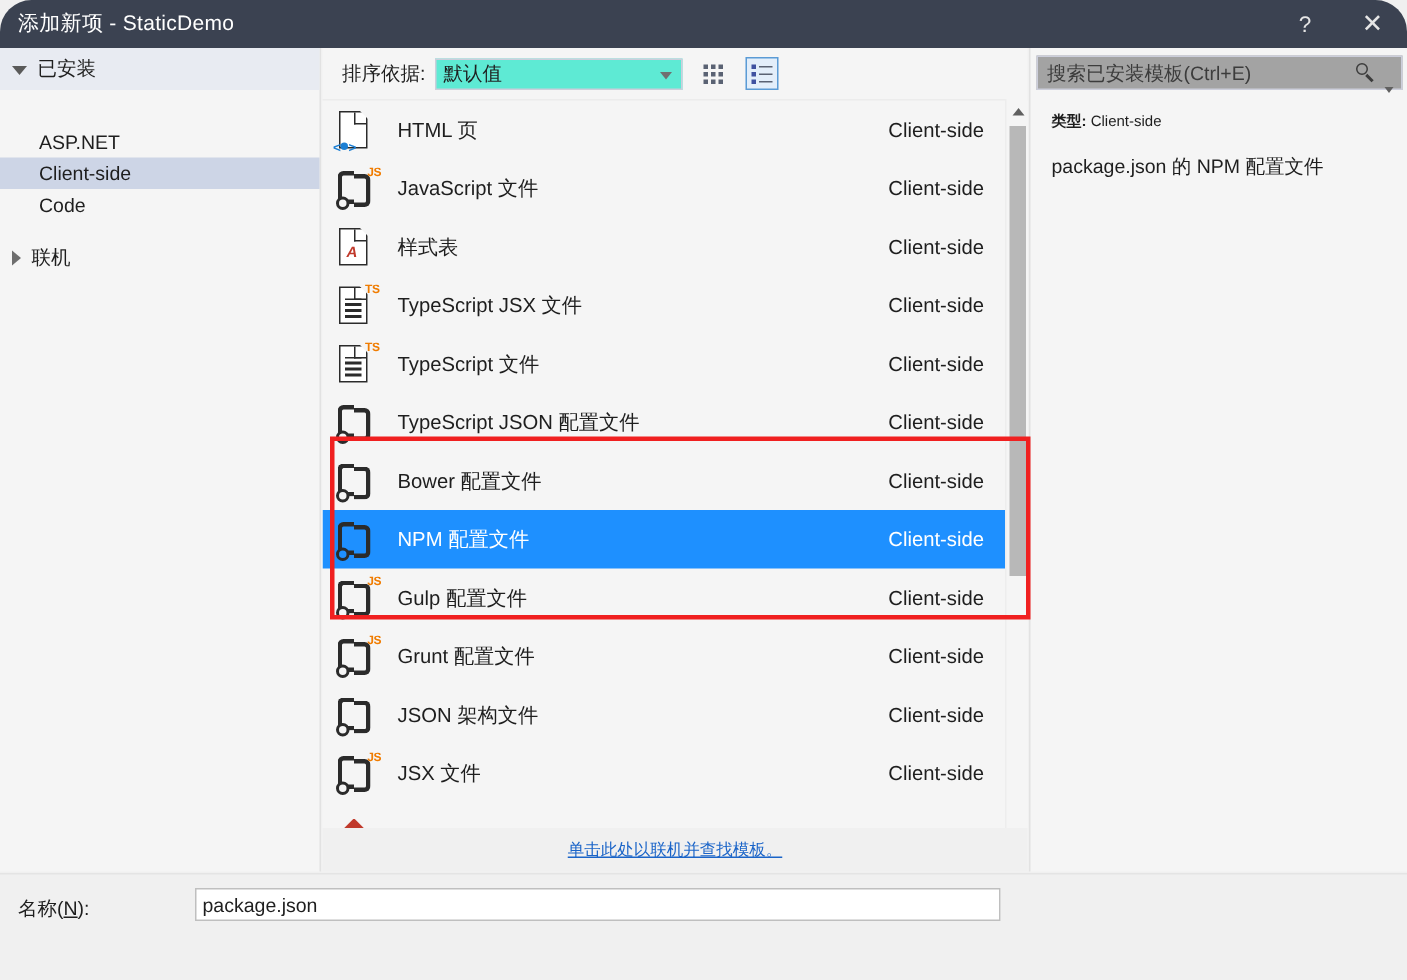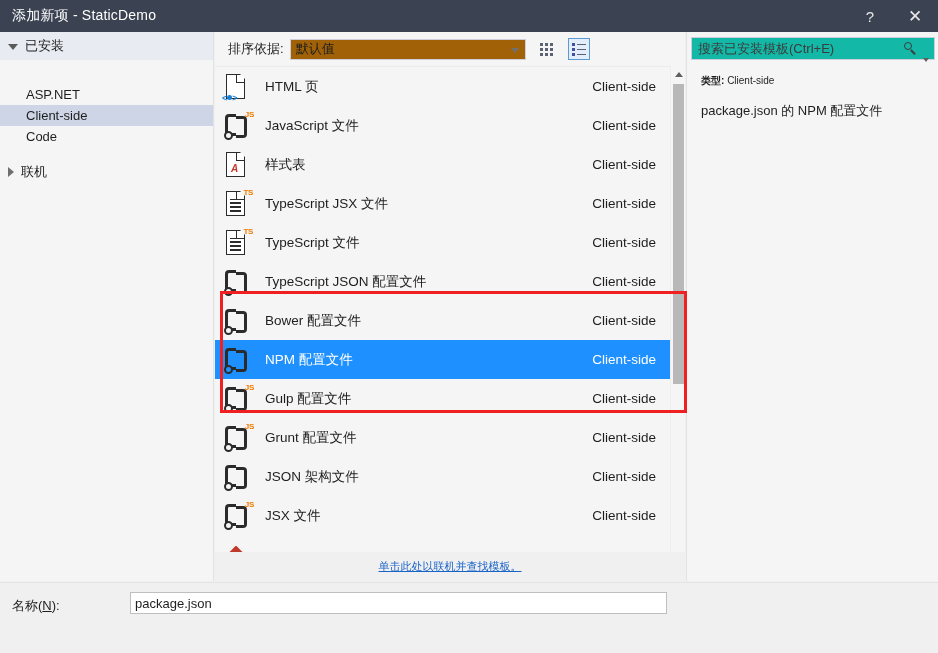--- a/index.html
+++ b/index.html
@@ -16,20 +16,21 @@
     overflow: hidden;
     -webkit-font-smoothing: antialiased;
   }
   .dialog {
     position: relative;
     width: 938px;
     height: 653px;
     background: #f0f0f0;
     box-sizing: border-box;
     overflow: hidden;
+    border-radius: 21px;
   }
 
   
   .titlebar {
     position: absolute;
     left: 0; top: 0;
     width: 938px; height: 32px;
     background: #3b4251;
     display: flex;
     align-items: center;
@@ -123,22 +124,22 @@
     width: 470px; height: 34px;
     display: flex;
     align-items: center;
     padding-left: 13px;
     box-sizing: border-box;
     text-align: center;
   }
   .sortbar .lbl { font-size: 13px; margin-right: 6px; white-space: nowrap; }
   .combo {
     position: relative;
-    width: 236px; height: 21px;
-    background: #a16207;
+    width: 165px; height: 21px;
+    background: #5eead4;
     border: 1px solid #cccedb;
     box-sizing: border-box;
     display: flex;
     align-items: center;
     font-size: 13px;
     padding-left: 5px;
     cursor: default;
   }
   .combo .arrow {
     position: absolute;
@@ -347,21 +348,21 @@
     left: 686px; top: 32px;
     width: 252px; height: 549px;
     background: #f5f5f5;
     border-left: 1px solid #e2e2e2;
     box-sizing: border-box;
   }
   .search-wrap {
     position: absolute;
     left: 4px; top: 5px;
     width: 244px; height: 23px;
-    background: #14b8a6;
+    background: #a3a3a3;
     border: 1px solid #cccedb;
     box-sizing: border-box;
     display: flex;
     align-items: center;
   }
   .search-wrap input {
     border: none;
     outline: none;
     flex: 1 1 auto;
     font-family: inherit;

